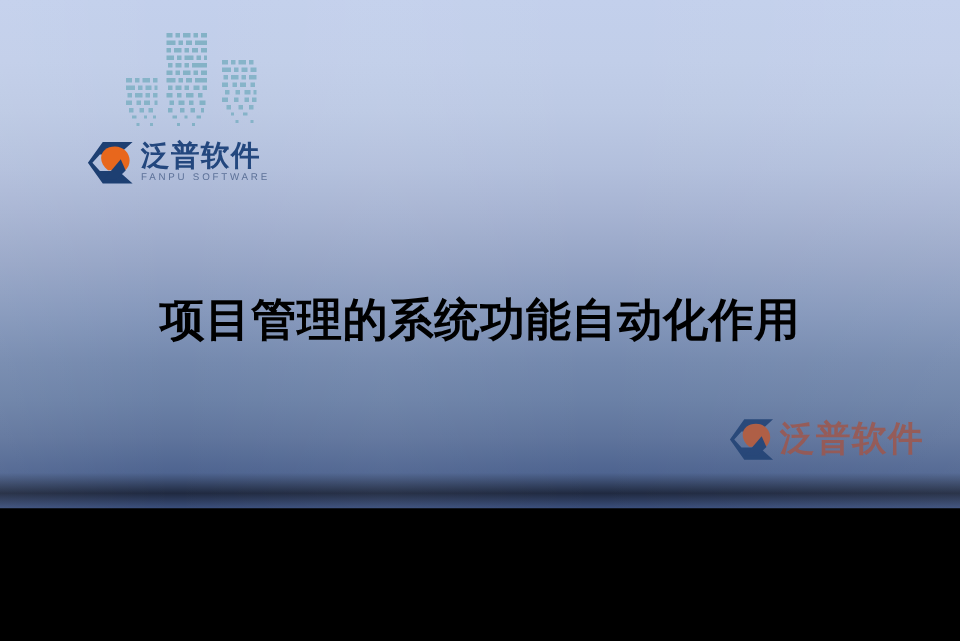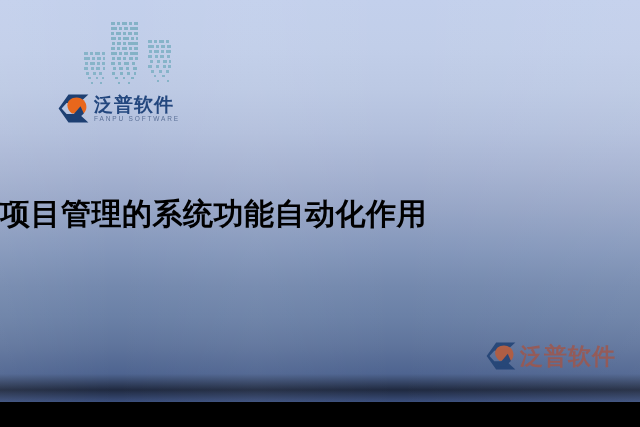--- a/index.html
+++ b/index.html
@@ -5,21 +5,21 @@
 <style>
   html, body {
     margin: 0;
     padding: 0;
     background: #000;
   }
 
   #slide {
     position: relative;
     width: 640px;
-    height: 402px;
+    height: 339px;
     overflow: hidden;
     font-family: "Liberation Sans", "DejaVu Sans", sans-serif;
     
     background: linear-gradient(
         to bottom,
         #c3d0ec 0%,
         #c1cee9 12%,
         #bcc9e4 22%,
         #b2bfdc 33%,
         #a6b3d2 42%,
@@ -93,20 +93,21 @@
     letter-spacing: 1.85px;
     font-family: "Liberation Sans", sans-serif;
   }
 
   
   .title {
     position: absolute;
     left: 0;
     right: 0;
     top: 196px;
+    text-align: center;
     font-size: 30px;
     font-weight: bold;
     color: #000000;
     letter-spacing: 0.5px;
     line-height: 1.2;
     font-family: "DejaVu Sans", "Liberation Sans", sans-serif;
     white-space: nowrap;
   }
 
   

